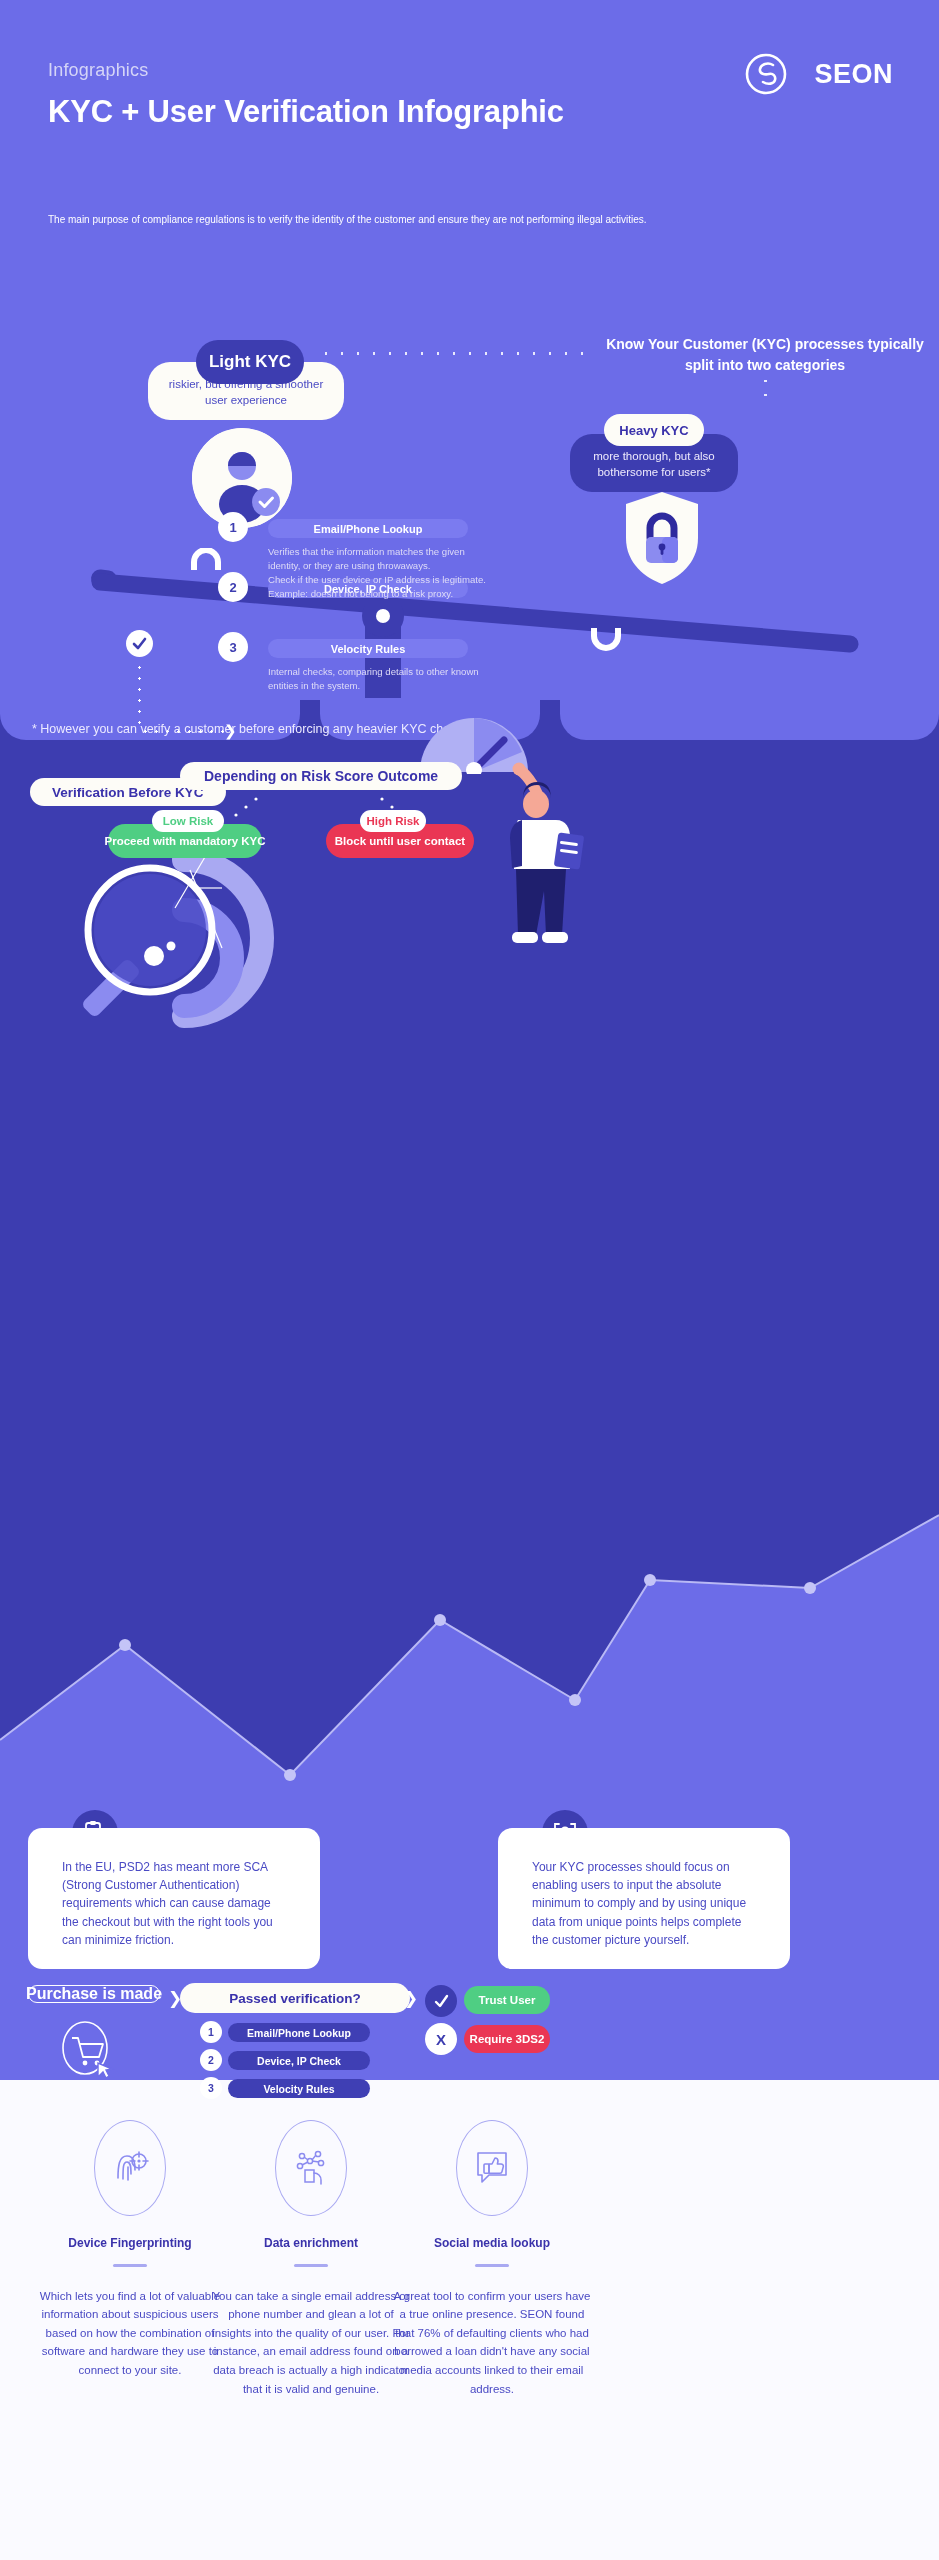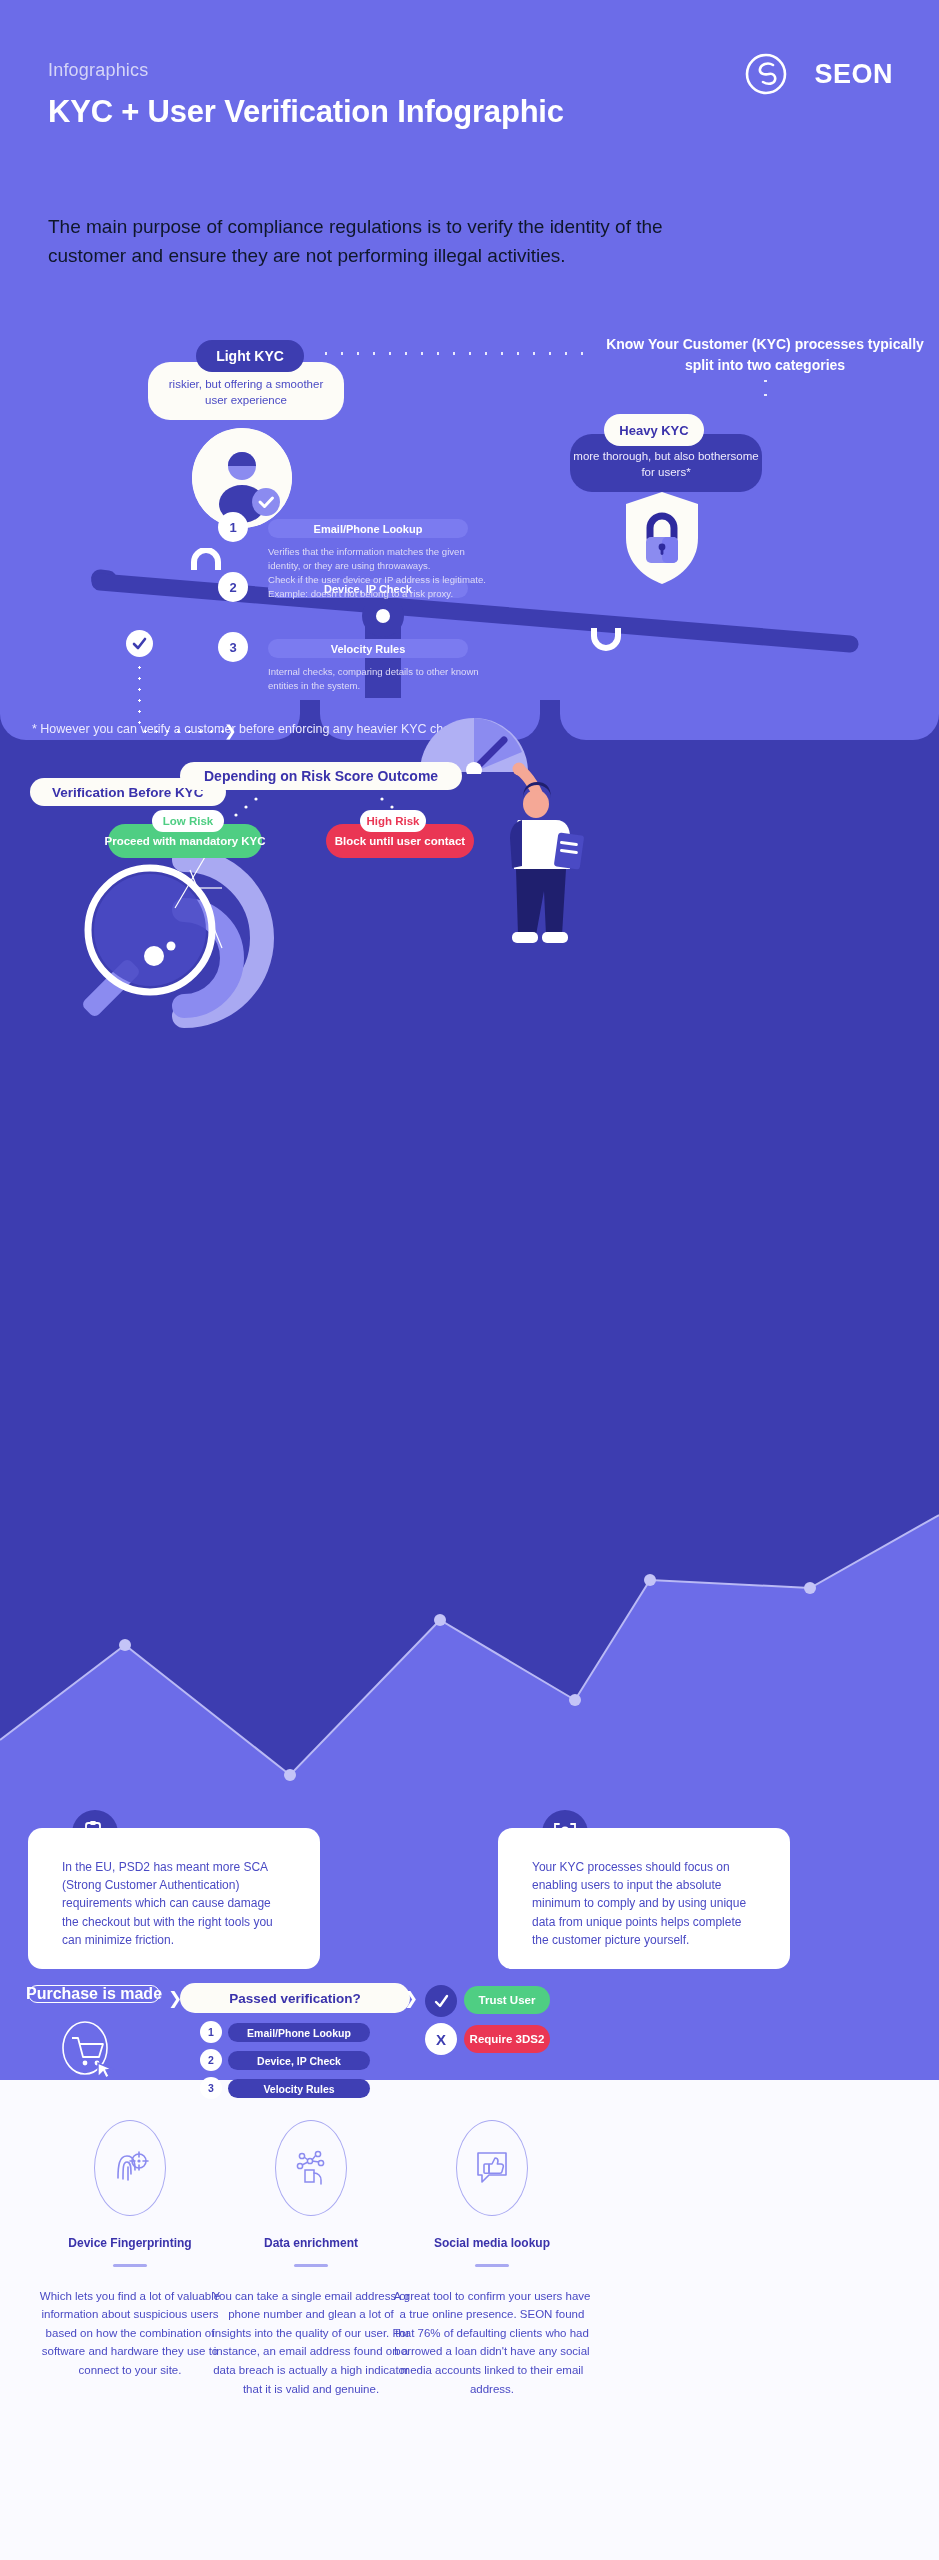--- a/index.html
+++ b/index.html
@@ -20,55 +20,55 @@
   
   .hero-tab { position:absolute; top:680px; height:60px; background:#6c6ce8; border-radius:0 0 26px 26px; }
 
   
   .area-chart { position:absolute; left:0; top:1420px; width:939px; height:540px; }
 
   
   .kicker { position:absolute; left:48px; top:60px; font-size:18px; color:#d5d5f7; letter-spacing:.2px; }
   .h1 { position:absolute; left:48px; top:92px; width:560px; font-size:31px; line-height:1.28;
         font-weight:700; color:#ffffff; letter-spacing:-.2px; }
-  .lede { position:absolute; left:48px; top:212px; width:620px; font-size:19px; line-height:1.55; color:#0f172a; }
+  .lede { position:absolute; left:48px; top:212px; width:620px; font-size:10px; line-height:1.55; color:#ffffff; }
 
   .logo { position:absolute; right:46px; top:52px; display:flex; align-items:center; gap:10px; }
   .logo-text { font-size:27px; font-weight:700; color:#fff; letter-spacing:.5px;margin-left:16px; }
 
   
   .pill {
     display:inline-flex; align-items:center; justify-content:center;
     border-radius:999px; font-weight:700; white-space:nowrap;
   }
   .pill-dark   { background:#3d3db0; color:#fff; }
   .pill-white  { background:#fdfcf7; color:#3a32ab; }
   .pill-lav    { background:#7b7bf0; color:#fff; }
   .pill-green  { background:#4fce83; color:#fff; }
   .pill-red    { background:#ea3654; color:#fff; }
 
   .bubble { border-radius:22px; text-align:center; line-height:1.4; }
   .bubble-white { background:#fdfcf7; color:#4a4ac4; }
   .bubble-dark  { background:#3d3db0; color:#eeeafd; }
 
-  .label-light-kyc { position:absolute; left:196px; top:340px; width:108px; height:32px; font-size:14px; z-index:6; }
+  .label-light-kyc { position:absolute; left:196px; top:340px; width:108px; height:44px; font-size:17px; z-index:6; }
   .bubble-light    { position:absolute; left:148px; top:362px; width:196px; padding:14px 12px 12px; font-size:11.5px; z-index:5; }
 
   .kyc-caption { position:absolute; left:605px; top:334px; width:320px; font-size:14px; font-weight:700;
                  color:#fff; line-height:1.5; text-align:center; }
 
   .dots-h { position:absolute; left:318px; top:352px; width:276px; height:3px;
             background-image:radial-gradient(circle, #ffffff 1.4px, transparent 1.5px);
             background-size:16px 3px; background-repeat:repeat-x; opacity:.85; }
   .dots-v { position:absolute; left:764px; top:374px; width:3px; height:34px;
             background-image:radial-gradient(circle, #ffffff 1.4px, transparent 1.5px);
             background-size:3px 14px; background-repeat:repeat-y; opacity:.85; }
 
   .label-heavy-kyc { position:absolute; left:604px; top:414px; width:100px; height:32px; font-size:13px; z-index:6; }
-  .bubble-heavy    { position:absolute; left:570px; top:434px; width:192px; padding:14px 2px 12px; font-size:11.5px; z-index:5; }
+  .bubble-heavy    { position:absolute; left:570px; top:434px; width:168px; padding:14px 2px 12px; font-size:11.5px; z-index:5; }
 
   
   .avatar-circle { position:absolute; left:192px; top:428px; width:100px; height:100px;
                    border-radius:50%; background:#fdfcf7; z-index:4; }
   .shield-wrap   { position:absolute; left:620px; top:490px; width:84px; height:96px; z-index:4; }
 
   
   .footnote { position:absolute; left:32px; top:722px; font-size:12.5px; color:#eceaff; }
   .pill-vbk { position:absolute; left:30px; top:778px; padding:0 22px; height:28px; font-size:13.5px; }
 

